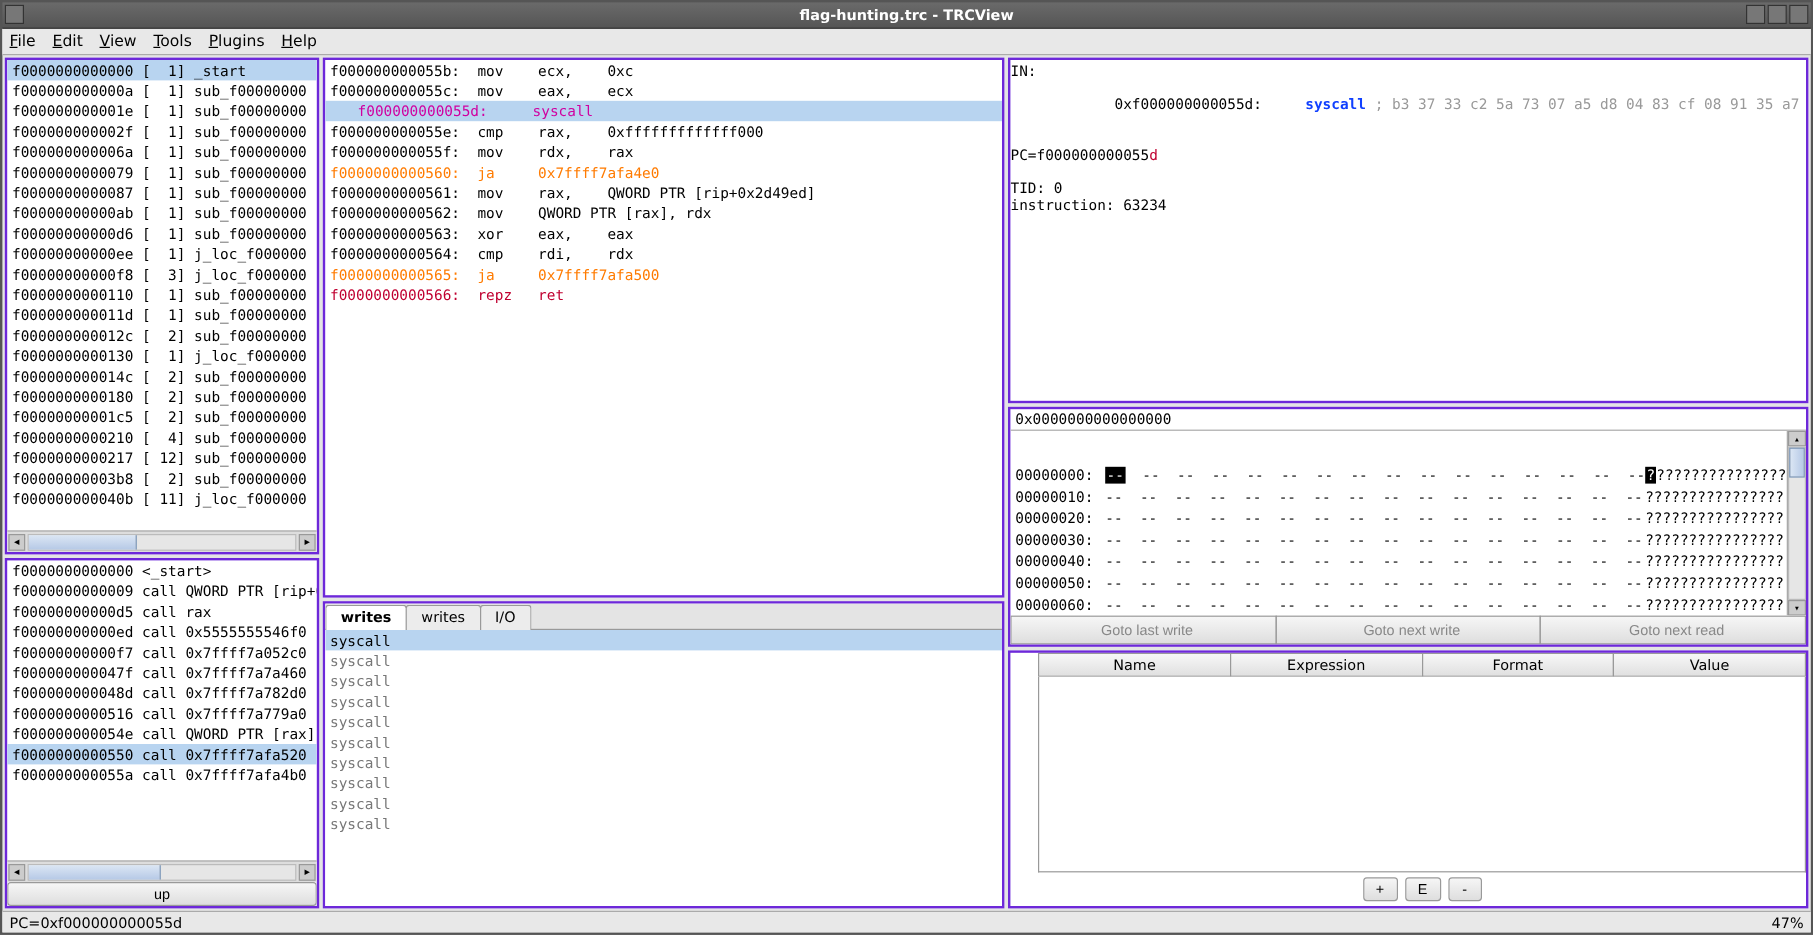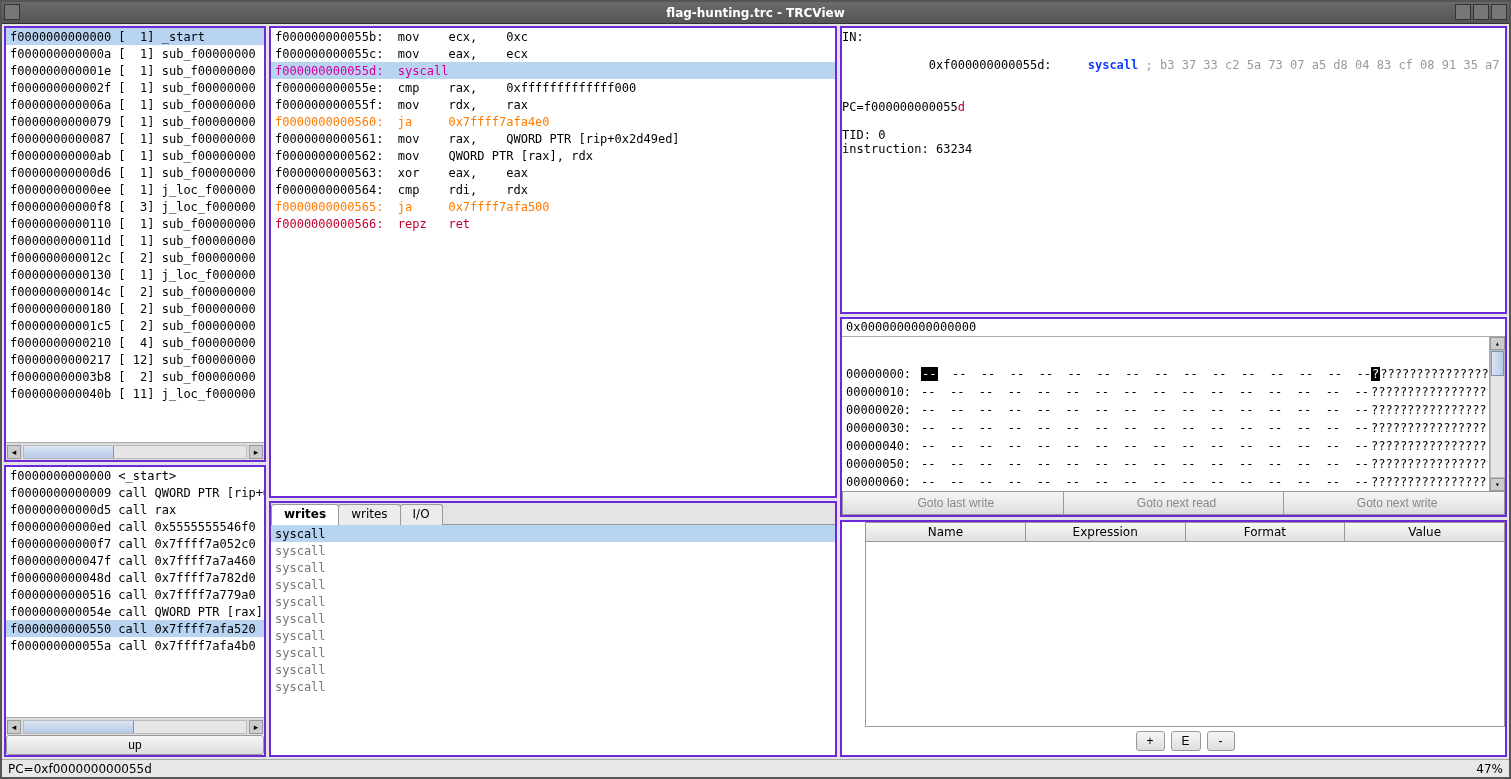--- a/index.html
+++ b/index.html
@@ -148,21 +148,21 @@
     border-top-right-radius: 3px;
     position: relative;
     top: 1px;
     font-weight: normal;
   }
   .tab.active { background:#fff; z-index:2; font-weight:bold;}
   .syscall-blue { color:#1040ff; font-weight:bold; }
   .ghost { color:#999; }
   .orange { color:#ff7b00; }
   .crimson { color:#c00030; }
-  .magenta { color:#d000a0; }
+  .magenta { color:#d000a0;margin-left:23px; }
   .hex-header { height:18px; padding:1px 4px; border-bottom:1px solid #aaa; }
   .hex-body { flex:1; overflow:hidden; position:relative;}
   .hex-row { padding:1px 4px; line-height:16px; display:flex; }
   .hex-addr { width:75px; }
   .hex-data { flex:1; }
   .hex-ascii { width:130px; text-align:left; }
   .hex-selected { background:#000; color:#fff; padding:0 1px; }
   .vscroll { width:16px; background:#ddd; border-left:1px solid #aaa; position:absolute; right:0; top:0; bottom:0;}
   .vscroll .varrow { height:13px; background:#ccc; border:1px solid #999; display:flex; align-items:center; justify-content:center; font-size:8px; }
   .vscroll .vtrack { position:absolute; top:13px; bottom:13px; left:0; right:0; background:#e6e6e6; border:1px solid #bbb;}
@@ -202,20 +202,28 @@
         <div class="wbtn"></div>
       </div>
     <span>flag-hunting.trc - TRCView</span>
     <div class="wb-right">
       <div class="wbtn"></div>
       <div class="wbtn"></div>
       <div class="wbtn"></div>
     </div>
   </div>
   <div class="app-body">
+    <div class="menubar">
+      <span><u>F</u>ile</span>
+      <span><u>E</u>dit</span>
+      <span><u>V</u>iew</span>
+      <span><u>T</u>ools</span>
+      <span><u>P</u>lugins</span>
+      <span><u>H</u>elp</span>
+    </div>
 
     <div class="content">
 
       <div class="left-col">
         <div class="panel" style="flex:1;">
           <div class="list-body mono" id="symbols-list"><div class="row selected">f0000000000000 [  1] _start</div><div class="row">f000000000000a [  1] sub_f00000000</div><div class="row">f000000000001e [  1] sub_f00000000</div><div class="row">f000000000002f [  1] sub_f00000000</div><div class="row">f000000000006a [  1] sub_f00000000</div><div class="row">f0000000000079 [  1] sub_f00000000</div><div class="row">f0000000000087 [  1] sub_f00000000</div><div class="row">f00000000000ab [  1] sub_f00000000</div><div class="row">f00000000000d6 [  1] sub_f00000000</div><div class="row">f00000000000ee [  1] j_loc_f000000</div><div class="row">f00000000000f8 [  3] j_loc_f000000</div><div class="row">f0000000000110 [  1] sub_f00000000</div><div class="row">f000000000011d [  1] sub_f00000000</div><div class="row">f000000000012c [  2] sub_f00000000</div><div class="row">f0000000000130 [  1] j_loc_f000000</div><div class="row">f000000000014c [  2] sub_f00000000</div><div class="row">f0000000000180 [  2] sub_f00000000</div><div class="row">f00000000001c5 [  2] sub_f00000000</div><div class="row">f0000000000210 [  4] sub_f00000000</div><div class="row">f0000000000217 [ 12] sub_f00000000</div><div class="row">f00000000003b8 [  2] sub_f00000000</div><div class="row">f000000000040b [ 11] j_loc_f000000</div></div>
           <div class="hscroll">
             <div class="arrow">◂</div>
               <div class="track">
                 <div class="thumb-inner"></div>
@@ -269,22 +277,22 @@
           <div class="hex-header mono">0x0000000000000000</div>
           <div class="hex-body mono" id="hex-body">
             <div class="hex-row"><span class="hex-addr">00000000:</span><span class="hex-data"><span class="hex-selected">--</span>  --  --  --  --  --  --  --  --  --  --  --  --  --  --  --</span><span class="hex-ascii"><span class="hex-selected">?</span>???????????????</span></div><div class="hex-row"><span class="hex-addr">00000010:</span><span class="hex-data">--  --  --  --  --  --  --  --  --  --  --  --  --  --  --  --</span><span class="hex-ascii">????????????????</span></div><div class="hex-row"><span class="hex-addr">00000020:</span><span class="hex-data">--  --  --  --  --  --  --  --  --  --  --  --  --  --  --  --</span><span class="hex-ascii">????????????????</span></div><div class="hex-row"><span class="hex-addr">00000030:</span><span class="hex-data">--  --  --  --  --  --  --  --  --  --  --  --  --  --  --  --</span><span class="hex-ascii">????????????????</span></div><div class="hex-row"><span class="hex-addr">00000040:</span><span class="hex-data">--  --  --  --  --  --  --  --  --  --  --  --  --  --  --  --</span><span class="hex-ascii">????????????????</span></div><div class="hex-row"><span class="hex-addr">00000050:</span><span class="hex-data">--  --  --  --  --  --  --  --  --  --  --  --  --  --  --  --</span><span class="hex-ascii">????????????????</span></div><div class="hex-row"><span class="hex-addr">00000060:</span><span class="hex-data">--  --  --  --  --  --  --  --  --  --  --  --  --  --  --  --</span><span class="hex-ascii">????????????????</span></div><div class="hex-row"><span class="hex-addr">00000070:</span><span class="hex-data">--  --  --  --  --  --  --  --  --  --  --  --  --  --  --  --</span><span class="hex-ascii">????????????????</span></div><div class="vscroll">
               <div class="varrow" style="position:absolute;top:0;left:0;right:0;">▴</div>
               <div class="vtrack"><div class="vthumb"></div></div>
               <div class="varrow" style="position:absolute;bottom:0;left:0;right:0;">▾</div>
             </div>
           </div>
           <div class="three-btns">
             <button class="btn">Goto last write</button>
+            <button class="btn">Goto next write</button>
             <button class="btn">Goto next read</button>
-            <button class="btn">Goto next write</button>
           </div>
         </div>
 
         <div class="panel table-area" style="flex:1;">
           <div class="thead">
             <div class="th">Name</div>
             <div class="th">Expression</div>
             <div class="th">Format</div>
             <div class="th">Value</div>
           </div>

